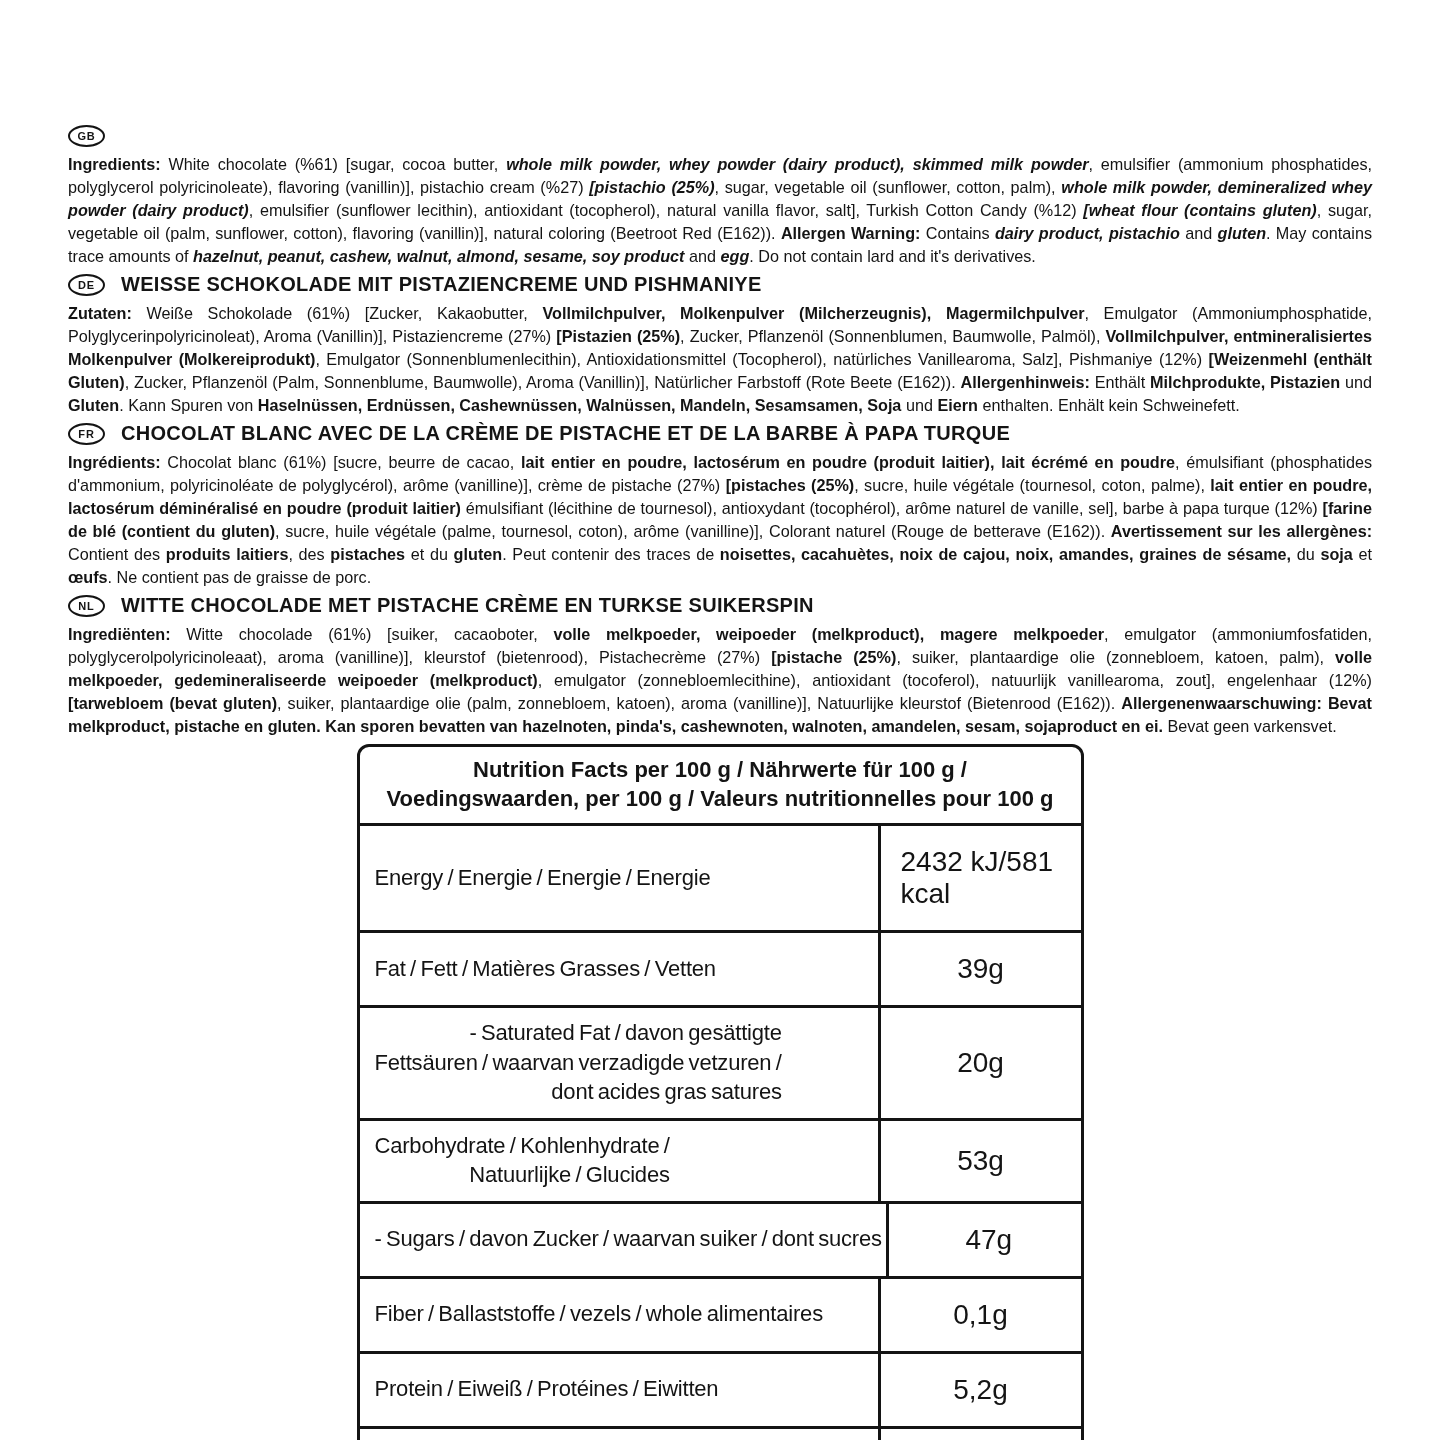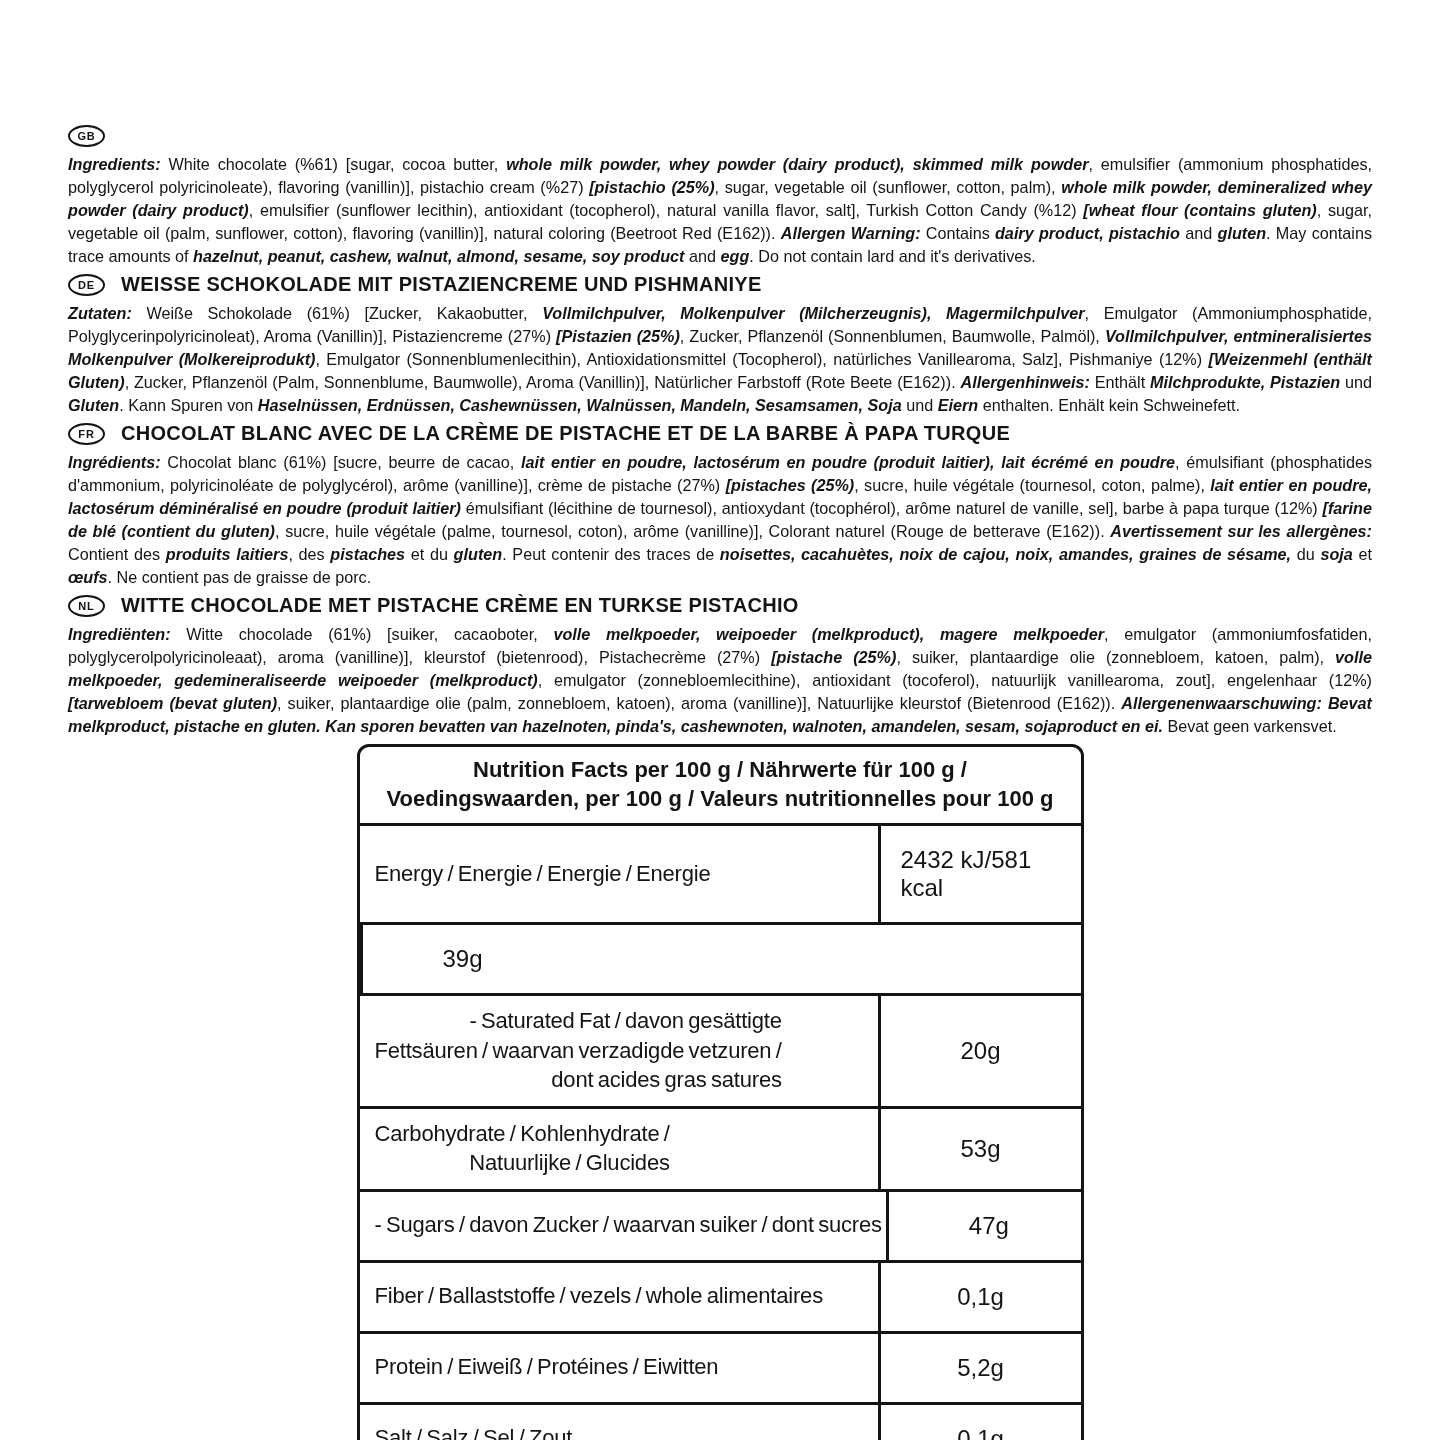--- a/index.html
+++ b/index.html
@@ -21,21 +21,21 @@
   .badge {
     display:inline-flex; align-items:center; justify-content:center;
     min-width:37px; height:22px; padding:0 5px;
     border:2.5px solid #141414; border-radius:50%;
     font-size:11px; font-weight:700; letter-spacing:.8px; flex:0 0 auto;
   }
   .body-text {
     font-size:16.2px; line-height:23px; text-align:justify;
     margin-bottom:5px;
   }
-  .seg-b  { font-weight:700;font-style:italic; }
+  .seg-b  { font-weight:700; }
   .seg-bi { font-weight:700; font-style:italic; }
 
   .nutrition {
     width:727px; margin:6px auto 0 auto;
     border:3px solid #141414; border-radius:12px;
     overflow:hidden;
   }
   .nt-title {
     text-align:center; font-weight:700;
     font-size:22px; line-height:28.5px;
@@ -48,21 +48,21 @@
   .nt-label {
     flex:1 1 auto;
     font-size:22px; line-height:29.5px;
     padding:10px 4px 11px 15px;
     display:flex; align-items:center;
     white-space:pre; letter-spacing:-0.2px; word-spacing:-1.5px;text-align:right;
   }
   .nt-value {
     flex:0 0 203px; border-left:3px solid #141414;
     display:flex; align-items:center; justify-content:center;
-    font-size:24px; padding:20px;
+    font-size:28px; padding:20px;
   }
 </style>
 </head>
 <body>
 
 <div class="page">
 
   <section class="lang-section">
     <h2 class="section-title">
       <span class="badge">GB</span>
@@ -82,34 +82,35 @@
     <h2 class="section-title">
       <span class="badge">FR</span>
       <span>CHOCOLAT BLANC AVEC DE LA CRÈME DE PISTACHE ET DE LA BARBE À PAPA TURQUE</span>
     </h2>
     <p class="body-text"><span class="seg-b">Ingrédients:</span><span> Chocolat blanc (61%) [sucre, beurre de cacao, </span><span class="seg-b">lait entier en poudre, lactosérum en poudre (produit laitier), lait écrémé en poudre</span><span>, émulsifiant (phosphatides d'ammonium, polyricinoléate de polyglycérol), arôme (vanilline)], crème de pistache (27%) </span><span class="seg-b">[pistaches (25%)</span><span>, sucre, huile végétale (tournesol, coton, palme), </span><span class="seg-b">lait entier en poudre, lactosérum déminéralisé en poudre (produit laitier)</span><span> émulsifiant (lécithine de tournesol), antioxydant (tocophérol), arôme naturel de vanille, sel], barbe à papa turque (12%) </span><span class="seg-b">[farine de blé (contient du gluten)</span><span>, sucre, huile végétale (palme, tournesol, coton), arôme (vanilline)], Colorant naturel (Rouge de betterave (E162)). </span><span class="seg-b">Avertissement sur les allergènes:</span><span> Contient des </span><span class="seg-b">produits laitiers</span><span>, des </span><span class="seg-b">pistaches</span><span> et du </span><span class="seg-b">gluten</span><span>. Peut contenir des traces de </span><span class="seg-b">noisettes, cacahuètes, noix de cajou, noix, amandes, graines de sésame,</span><span> du </span><span class="seg-b">soja</span><span> et </span><span class="seg-b">œufs</span><span>. Ne contient pas de graisse de porc.</span></p>
   </section>
 
   <section class="lang-section">
     <h2 class="section-title">
       <span class="badge">NL</span>
-      <span>WITTE CHOCOLADE MET PISTACHE CRÈME EN TURKSE PISTACHIO</span>
+      <span>WITTE CHOCOLADE MET PISTACHE CRÈME EN TURKSE SUIKERSPIN</span>
     </h2>
     <p class="body-text"><span class="seg-b">Ingrediënten:</span><span> Witte chocolade (61%) [suiker, cacaoboter, </span><span class="seg-b">volle melkpoeder, weipoeder (melkproduct), magere melkpoeder</span><span>, emulgator (ammoniumfosfatiden, polyglycerolpolyricinoleaat), aroma (vanilline)], kleurstof (bietenrood), Pistachecrème (27%) </span><span class="seg-b">[pistache (25%)</span><span>, suiker, plantaardige olie (zonnebloem, katoen, palm), </span><span class="seg-b">volle melkpoeder, gedemineraliseerde weipoeder (melkproduct)</span><span>, emulgator (zonnebloemlecithine), antioxidant (tocoferol), natuurlijk vanillearoma, zout], engelenhaar (12%) </span><span class="seg-b">[tarwebloem (bevat gluten)</span><span>, suiker, plantaardige olie (palm, zonnebloem, katoen), aroma (vanilline)], Natuurlijke kleurstof (Bietenrood (E162)). </span><span class="seg-b">Allergenenwaarschuwing: Bevat melkproduct, pistache en gluten. Kan sporen bevatten van hazelnoten, pinda's, cashewnoten, walnoten, amandelen, sesam, sojaproduct en ei.</span><span> Bevat geen varkensvet.</span></p>
   </section>
 
   <div class="nutrition">
     <div class="nt-title">Nutrition Facts per 100 g / Nährwerte für 100 g /
 Voedingswaarden, per 100 g / Valeurs nutritionnelles pour 100 g</div>
 
     <div class="nt-row">
       <div class="nt-label">Energy / Energie / Energie / Energie</div>
       <div class="nt-value">2432 kJ/581 kcal</div>
     </div>
     <div class="nt-row">
+      <div class="nt-label">Fat / Fett / Matières Grasses / Vetten</div>
       <div class="nt-value">39g</div>
     </div>
     <div class="nt-row">
       <div class="nt-label">- Saturated Fat / davon gesättigte
 Fettsäuren / waarvan verzadigde vetzuren /
 dont acides gras satures</div>
       <div class="nt-value">20g</div>
     </div>
     <div class="nt-row">
       <div class="nt-label">Carbohydrate / Kohlenhydrate /

